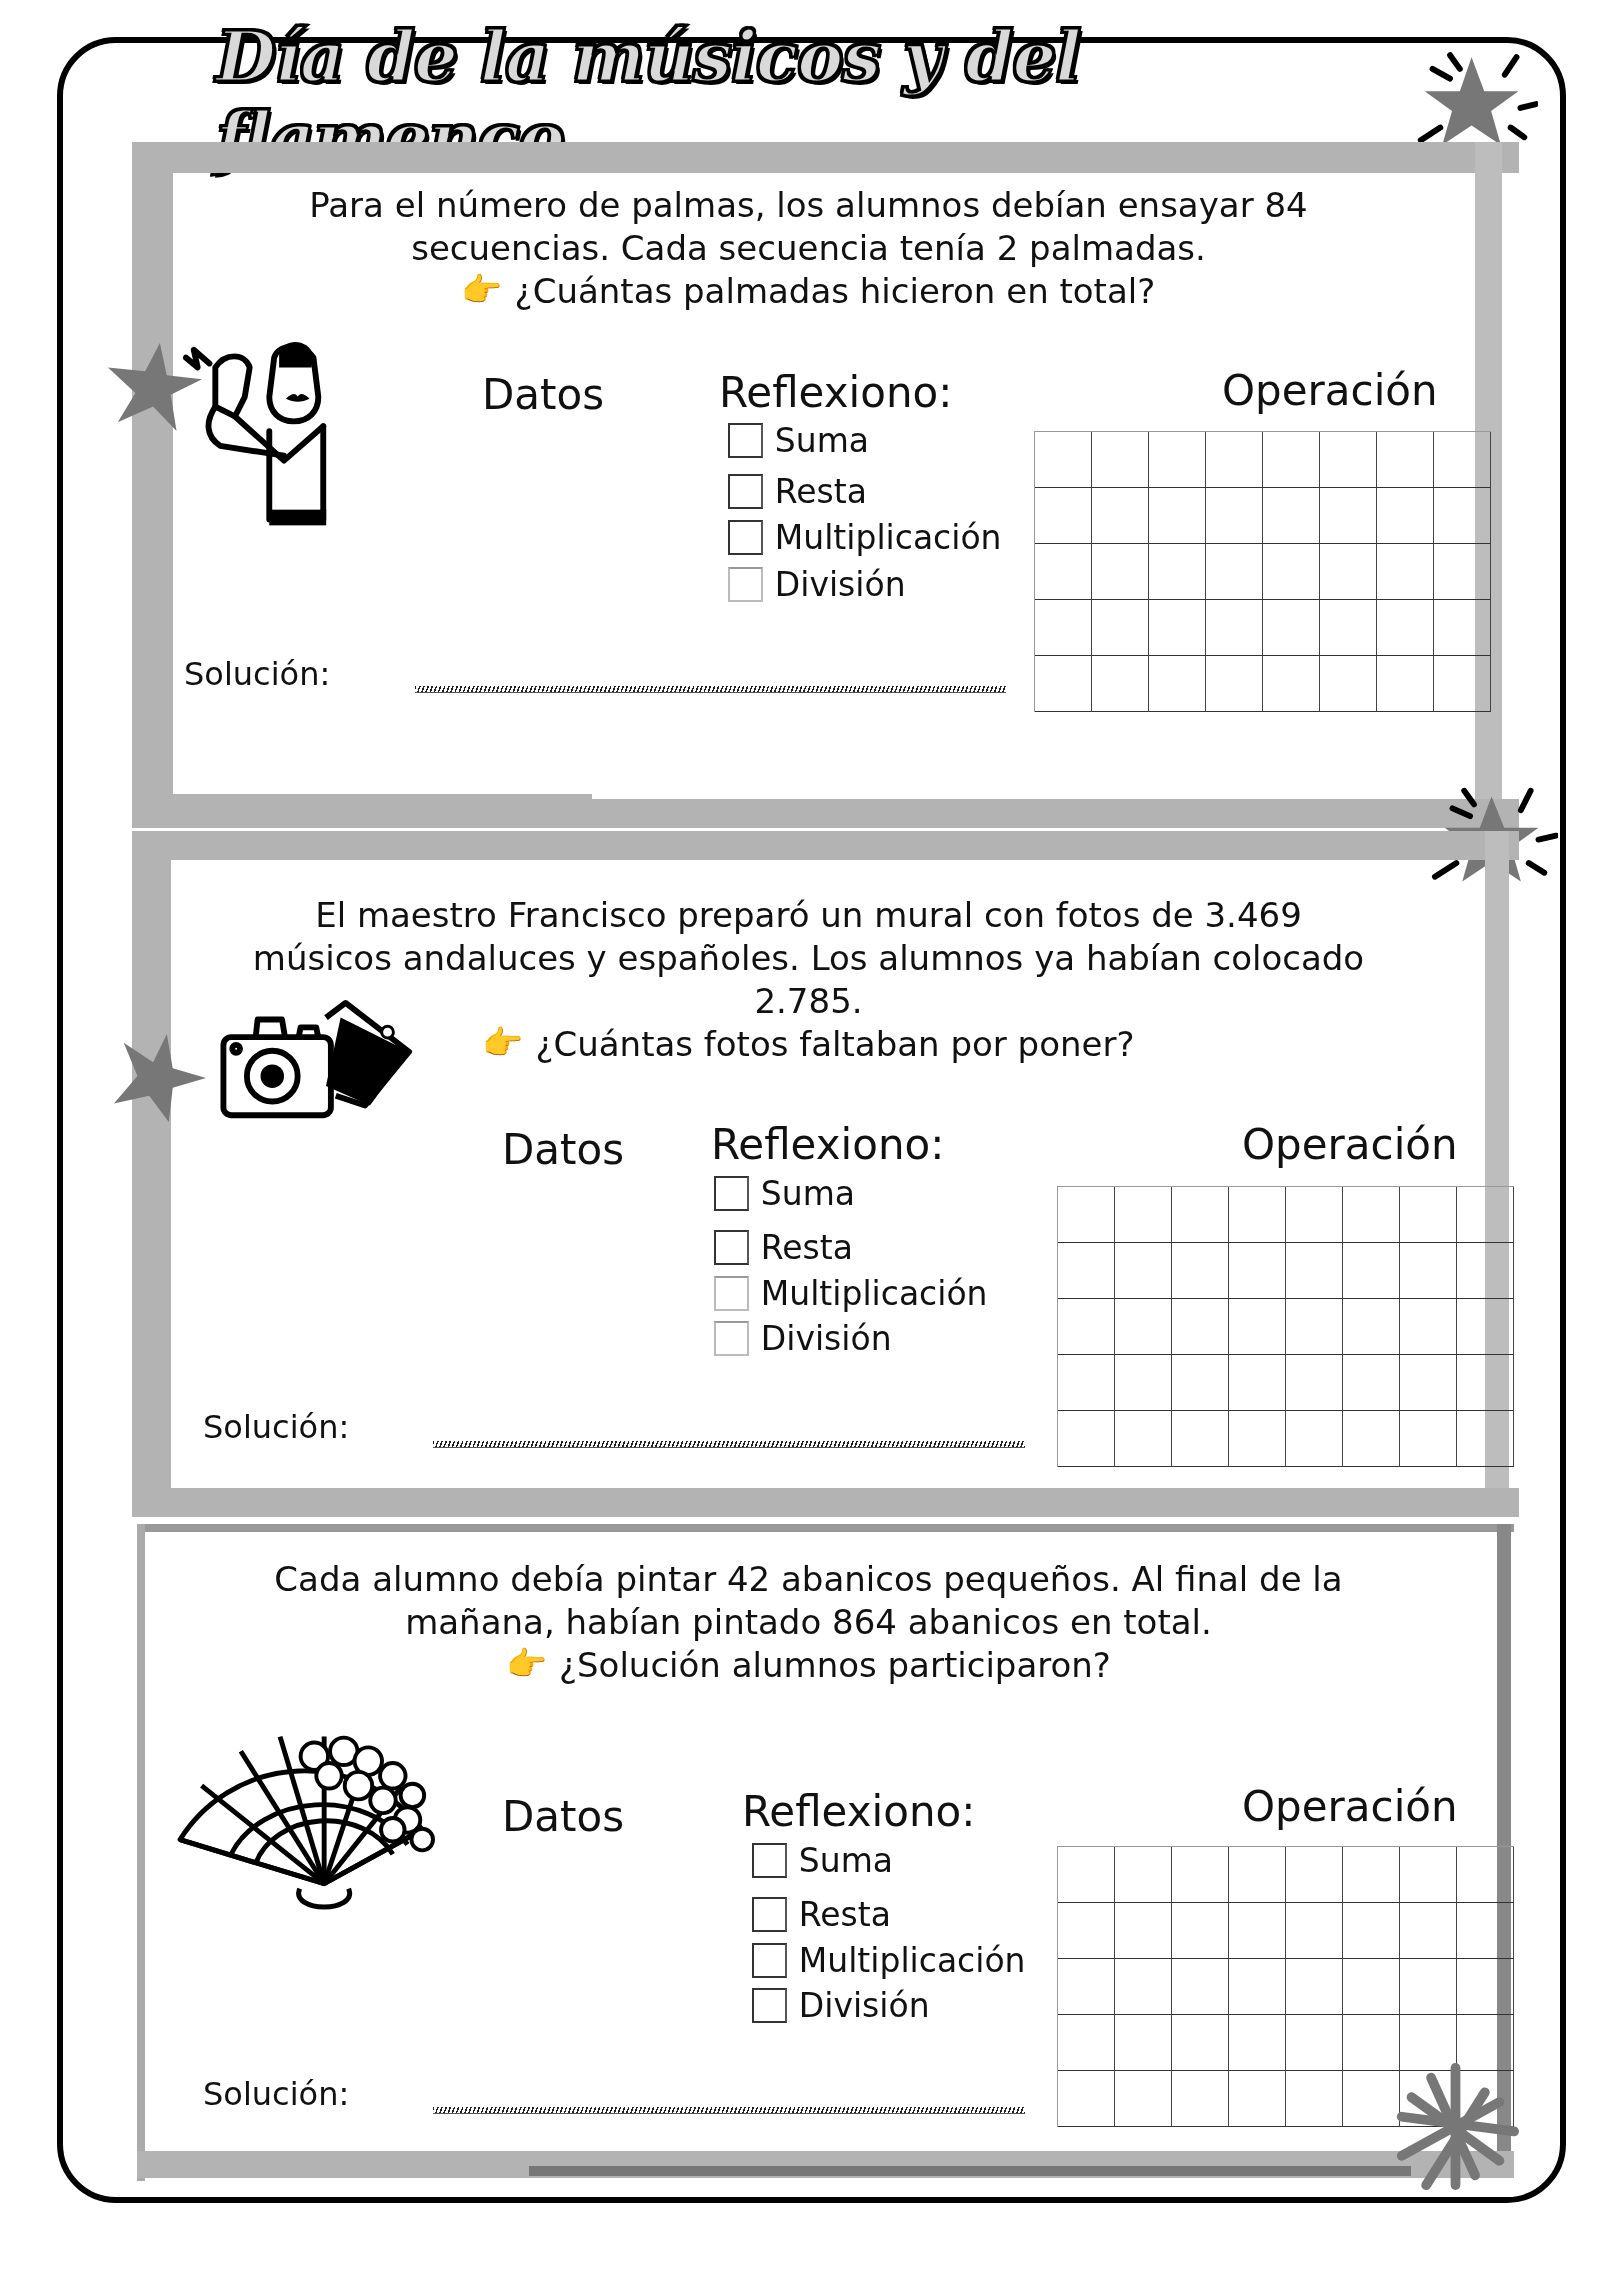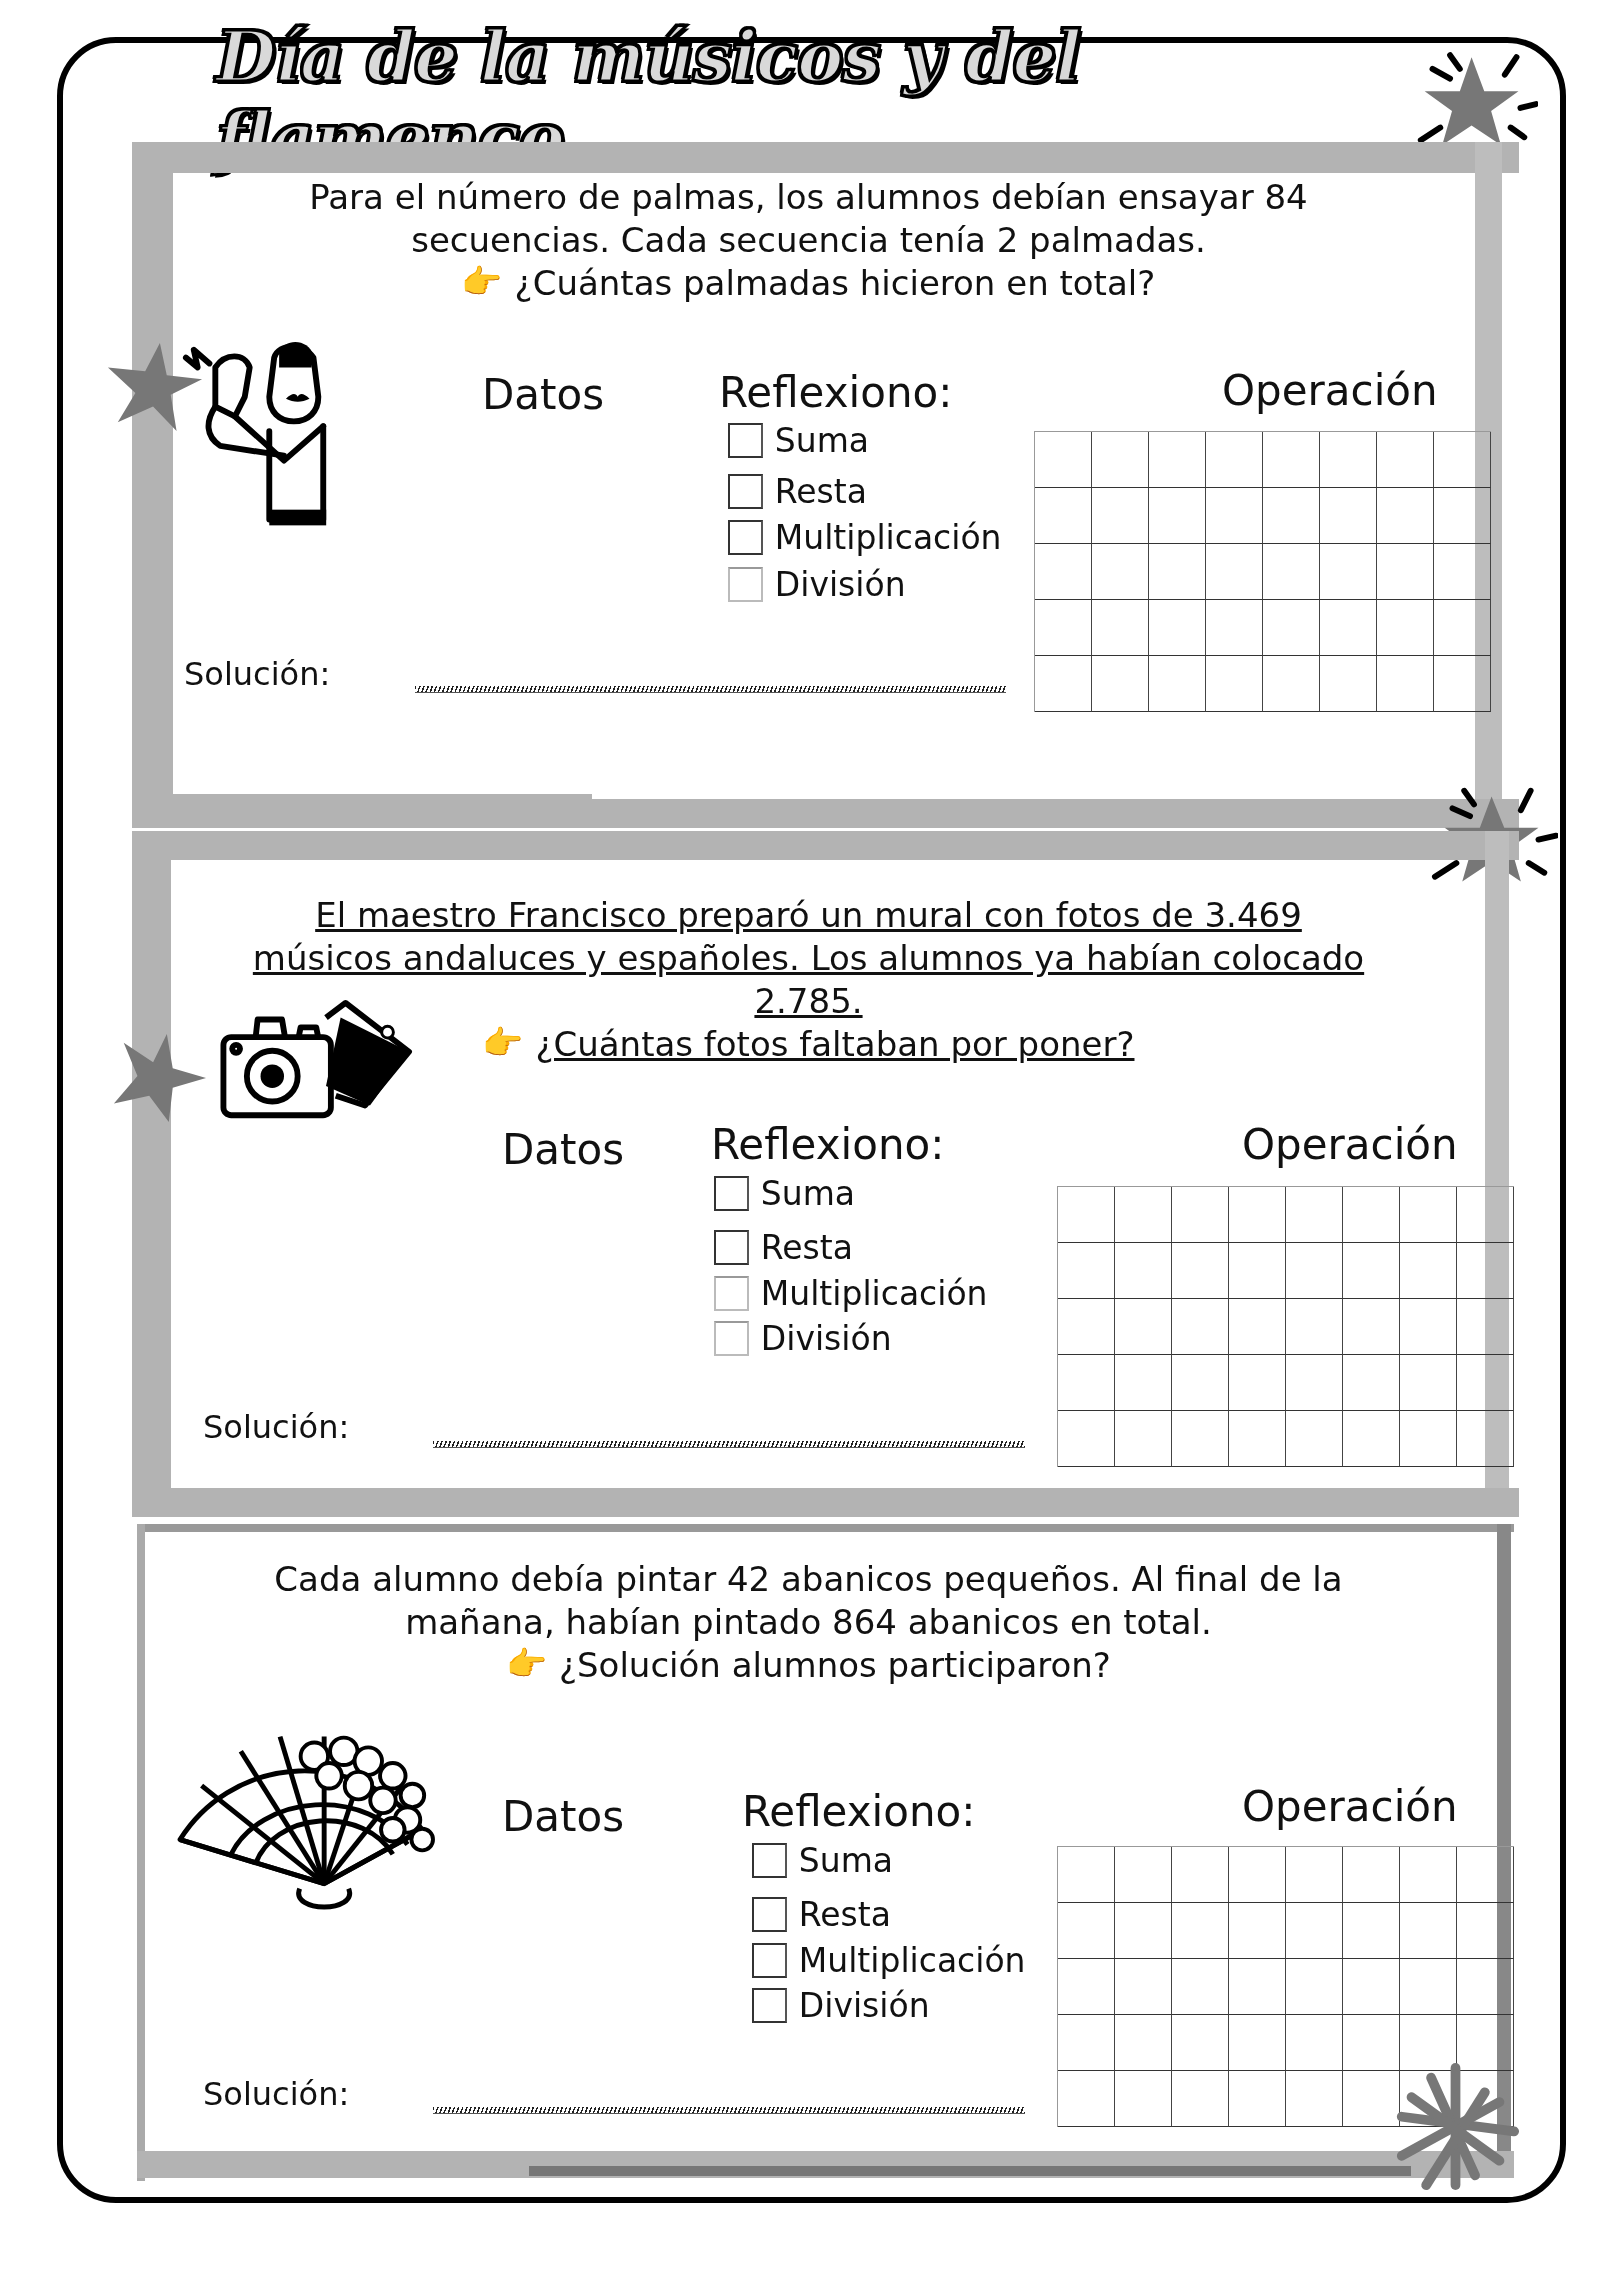--- a/index.html
+++ b/index.html
@@ -55,21 +55,21 @@
 
 <div class="card">
 
   <div class="brush-box" style="left:132px;top:142px;width:1387px;height:686px;">
     <div class="b" style="left:0;top:0;width:1387px;height:31px;"></div>
     <div class="b" style="left:0;top:0;width:41px;height:676px;"></div>
     <div class="b" style="left:39px;top:652px;width:421px;height:9.8px;"></div>
     <div class="b" style="left:1343px;top:0;width:27.4px;height:686px;background:#bdbdbd"></div>
     <div class="b" style="left:0;top:657px;width:1387px;height:29px;"></div>
   </div>
-  <div class="problem" style="left:196px;top:176px;width:1225px;">
+  <div class="problem" style="left:196px;top:184px;width:1225px;">
     <div>Para el número de palmas, los alumnos debían ensayar 84</div>
     <div>secuencias. Cada secuencia tenía 2 palmadas.</div>
     <div><span class="hand">👉</span><span>¿Cuántas palmadas hicieron en total?</span></div>
   </div>
 
   <svg class="icon" style="left:106px;top:338px" width="98" height="98" viewBox="0 0 100 100">
     <polygon points="55,5 62,38 98,42 66,58 72,95 48,70 12,86 30,56 2,30 40,34" fill="#777"></polygon>
   </svg>
 
   <svg class="icon" style="left:176px;top:338px" width="216" height="206" viewBox="0 0 220 210">
@@ -163,21 +163,21 @@
   </g>
 </svg>
 
 <div class="card">
   <div class="brush-box" style="left:132px;top:831px;width:1387px;height:686px;">
     <div class="b" style="left:0;top:0;width:1387px;height:29px;"></div>
     <div class="b" style="left:0;top:0;width:39px;height:686px;"></div>
     <div class="b" style="left:1353px;top:0;width:23.5px;height:686px;background:#bdbdbd"></div>
     <div class="b" style="left:0;top:657px;width:1387px;height:29px;"></div>
   </div>
-  <div class="problem" style="left:196px;top:894px;width:1225px;text-decoration:underline;">
+  <div class="problem" style="left:196px;top:894px;width:1225px;">
     <div>El maestro Francisco preparó un mural con fotos de 3.469</div>
     <div>músicos andaluces y españoles. Los alumnos ya habían colocado</div>
     <div>2.785.</div>
     <div><span class="hand">👉</span><span>¿Cuántas fotos faltaban por poner?</span></div>
   </div>
   <svg class="icon" style="left:110px;top:1029px" width="98" height="98" viewBox="0 0 100 100">
     <polygon points="58,5 64,40 98,50 64,60 60,95 40,68 4,76 28,48 14,14 44,34" fill="#777"></polygon>
   </svg>
   <svg class="icon" style="left:218px;top:998px" width="216" height="127" viewBox="0 0 220 130">
     <g fill="none" stroke="#000" stroke-width="6" stroke-linejoin="round">

